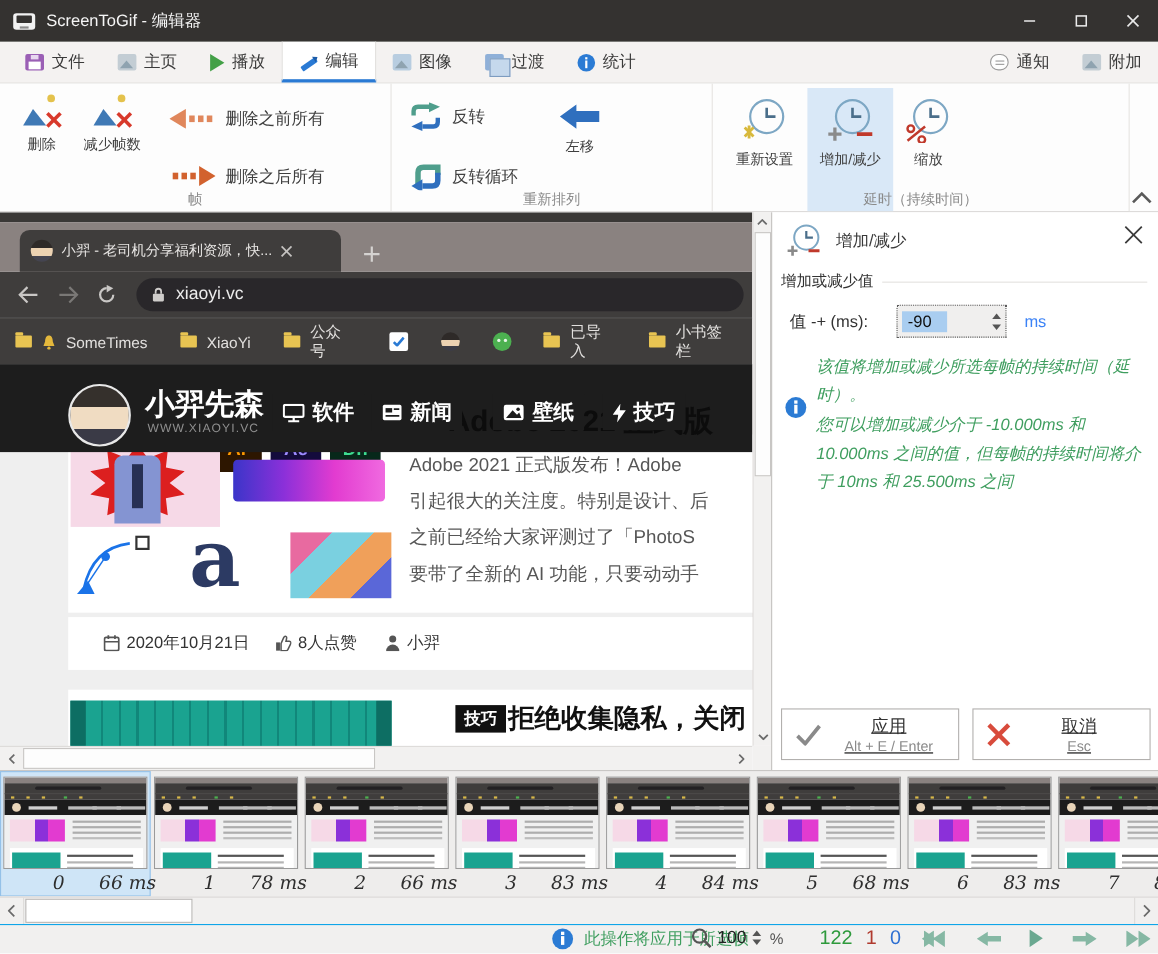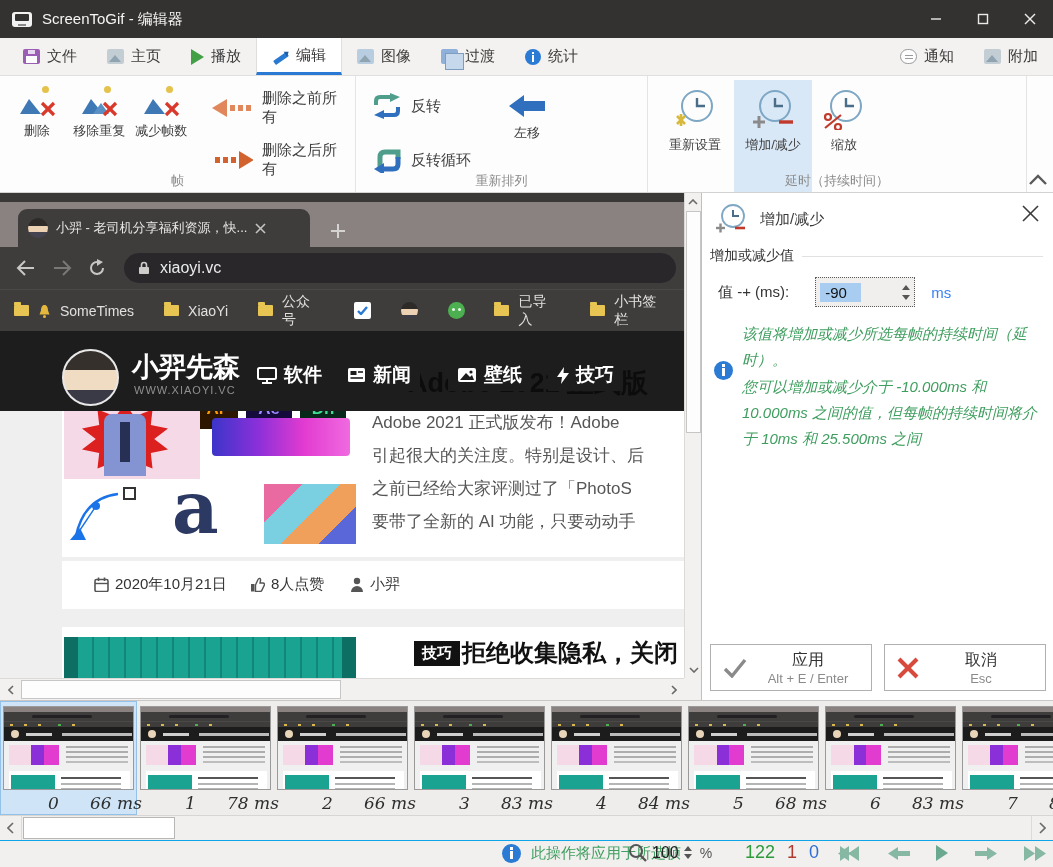--- a/index.html
+++ b/index.html
@@ -122,21 +122,21 @@
   .p-fieldrow { position:absolute; top:84px; left:16px; display:flex; align-items:center; font-size:15px; color:#333; }
   .p-spin { margin-left:26px; width:100px; height:30px; background:#f0efee; border:1px dotted #5a5a5a; display:flex; align-items:center; padding:0 4px; position:relative; }
   .p-value { background:#a9cdf0; font-size:15px; color:#111; padding:1px 14px 1px 5px; }
   .p-spinbtns { position:absolute; right:4px; top:0; height:100%; display:flex; flex-direction:column; justify-content:center; gap:5px; }
   .p-unit { margin-left:16px; font-size:15px; color:#3b82f6; }
   .p-info { position:absolute; top:128px; left:40px; width:296px; font-size:15px; font-style:italic; color:#3f9e5f; line-height:1.75; }
   .p-infoicon { position:absolute; top:168px; left:12px; }
   .info-i { width:19px; height:19px; border-radius:50%; background:#2b7bd4; position:relative; }
   .info-i::before { content:""; position:absolute; left:8px; top:3px; width:3px; height:3px; background:#fff; }
   .info-i::after { content:""; position:absolute; left:8px; top:7px; width:3px; height:8px; background:#fff; }
-  .p-btn { position:absolute; bottom:9px; height:47px; background:#fff; border:1px solid #b2b0ae; display:flex; align-items:center; padding:0 12px; gap:10px; }
+  .p-btn { position:absolute; bottom:9px; height:47px; background:#fff; border:1px solid #b2b0ae; display:flex; align-items:center; padding:0 12px; gap:10px;text-decoration:underline; }
   .p-btn .lbl { flex:1; text-align:center; }
   .p-btn .t1 { font-size:16px; color:#333; }
   .p-btn .t2 { font-size:13px; color:#8a8a8a; }
   .p-apply { left:8px; width:162px; }
   .p-cancel { left:182px; width:162px; }
 
   
   .frames { position:absolute; top:700px; left:0; width:1053px; height:115px; background:#eeedec; border-top:1px solid #c9c7c5; display:flex; overflow:hidden; }
   .frame { flex:none; width:137px; padding:5px 3px 0 3px; position:relative; }
   .frame.selected { background:#cfe5f7; outline:1px solid #94c1e8; outline-offset:-1px; }
@@ -254,32 +254,20 @@
       <div class="rb-big">
         <span class="icon-imgx">
             <span class="mnt"></span>
             <span class="sun"></span>
             <svg width="18" height="18">
               <line x1="3" y1="3" x2="15" y2="15" stroke="#d8392b" stroke-width="3.2"></line>
               <line x1="15" y1="3" x2="3" y2="15" stroke="#d8392b" stroke-width="3.2"></line>
             </svg>
           </span>
         <span>删除</span>
-      </div>
-      <div class="rb-big">
-        <span class="icon-imgx">
-            <span class="mnt"></span>
-            <span class="mnt2"></span>
-            <span class="sun"></span>
-            <svg width="18" height="18">
-              <line x1="3" y1="3" x2="15" y2="15" stroke="#d8392b" stroke-width="3.2"></line>
-              <line x1="15" y1="3" x2="3" y2="15" stroke="#d8392b" stroke-width="3.2"></line>
-            </svg>
-          </span>
-        <span>移除重复</span>
       </div>
       <div class="rb-big">
         <span class="icon-imgx">
             <span class="mnt"></span>
             <span class="sun"></span>
             <svg width="18" height="18">
               <line x1="3" y1="3" x2="15" y2="15" stroke="#d8392b" stroke-width="3.2"></line>
               <line x1="15" y1="3" x2="3" y2="15" stroke="#d8392b" stroke-width="3.2"></line>
             </svg>
           </span>

